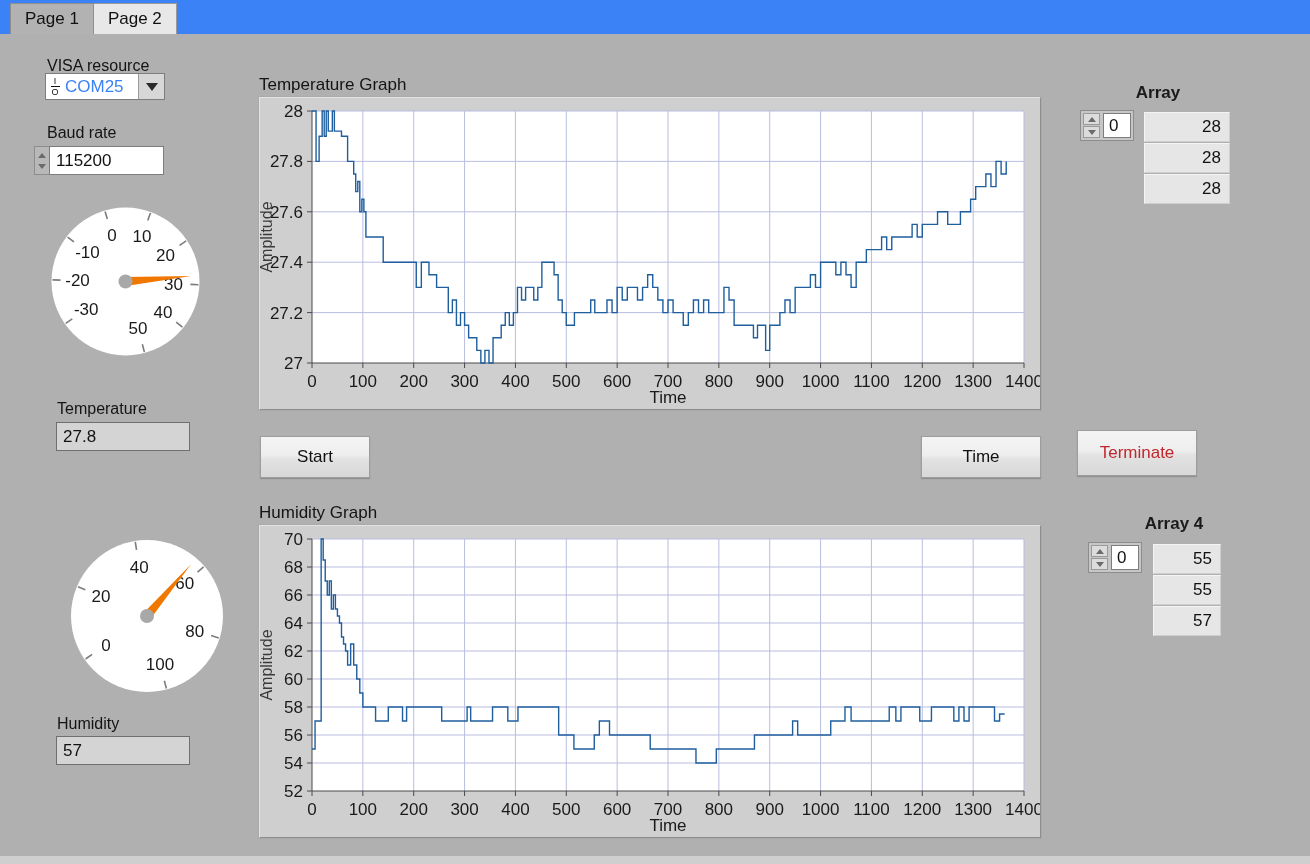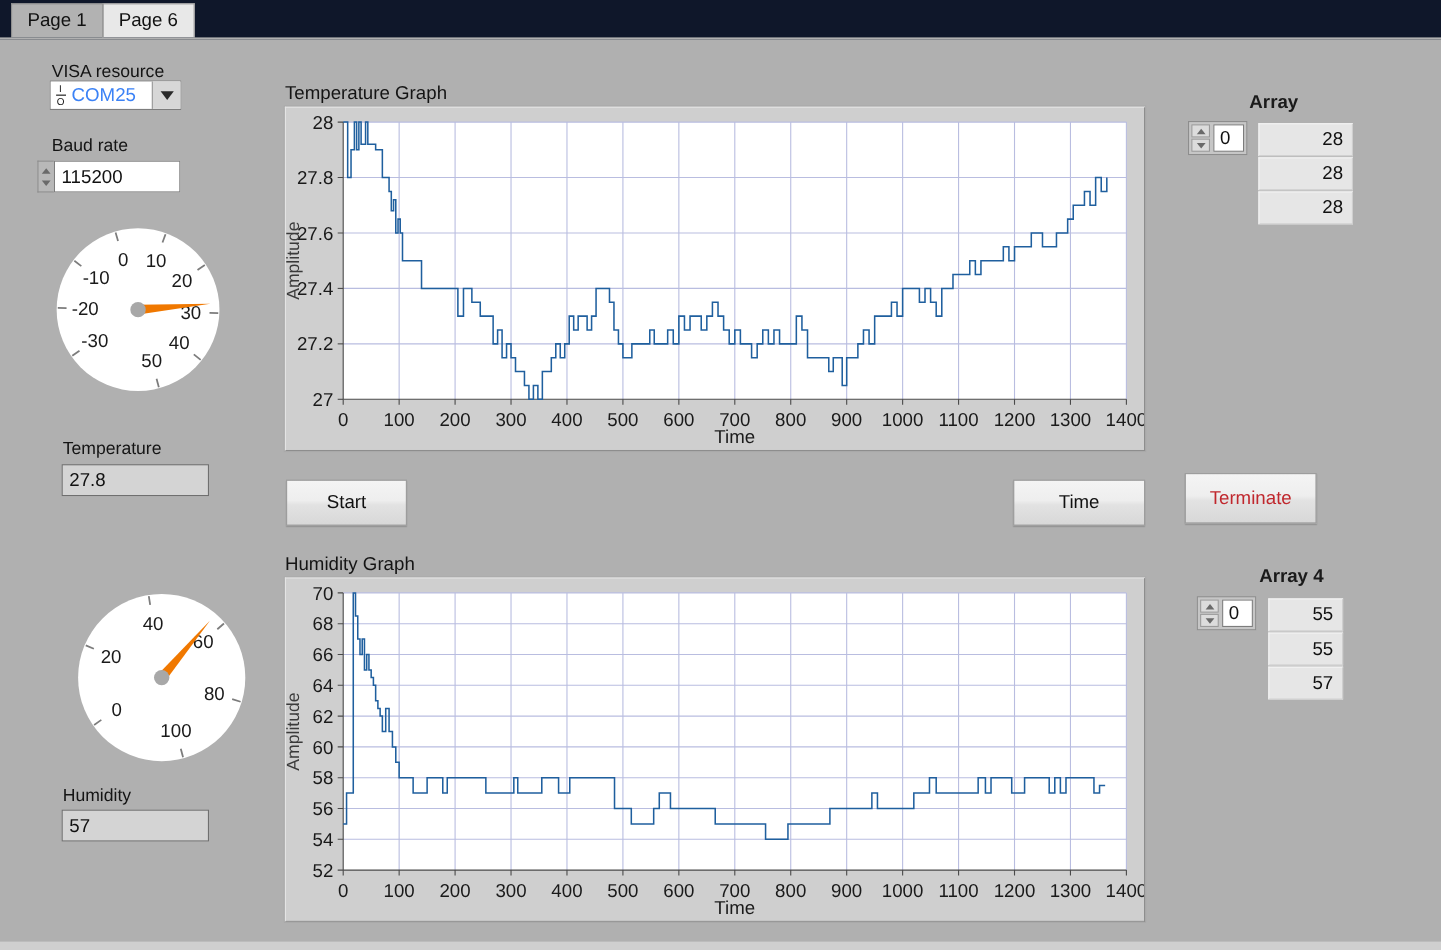--- a/index.html
+++ b/index.html
@@ -7,21 +7,21 @@
   body {
     width:1310px; height:864px;
     background:#b0b0b0;
     font-family:"Liberation Sans", sans-serif;
     color:#1a1a1a;
     overflow:hidden;
     position:relative;
   }
 
   
-  #tabbar { position:absolute; left:0; top:0; width:1310px; height:36px; background:#0f172a;padding-left:48px; }
+  #tabbar { position:absolute; left:0; top:0; width:1310px; height:36px; background:#3b82f6;padding-left:48px; }
   #tabbar .tabstrip { position:absolute; left:10px; top:3px; display:flex; align-items:flex-end; }
   .tab {
     height:31px; padding:0 14px; display:flex; align-items:center;
     font-size:17px; color:#111; border:1px solid #9a9a9a; border-bottom:none;
     background:#e8e8e8; margin-right:-1px; cursor:pointer;
   }
   .tab.active { background:#b2b2b2; border-color:#8e8e8e; position:relative; z-index:3; }
   #tab-underline { position:absolute; left:0; top:34px; width:1310px; height:2px; background:#b0b0b0; }
 
   
@@ -118,21 +118,21 @@
 </style>
 </head>
 <body>
 
 <div id="tabbar">
   <div class="tabstrip">
     <div class="tab active">
       <span>Page 1</span>
     </div>
     <div class="tab">
-      <span>Page 6</span>
+      <span>Page 2</span>
     </div>
   </div>
 </div>
 <div id="tab-underline"></div>
 
 <div class="abs lbl" style="left:47px; top:57px;">VISA resource</div>
 
 <div class="abs visa-box" style="left:45px; top:73px; width:120px;">
   <div class="visa-glyph">
     <u>I</u>

